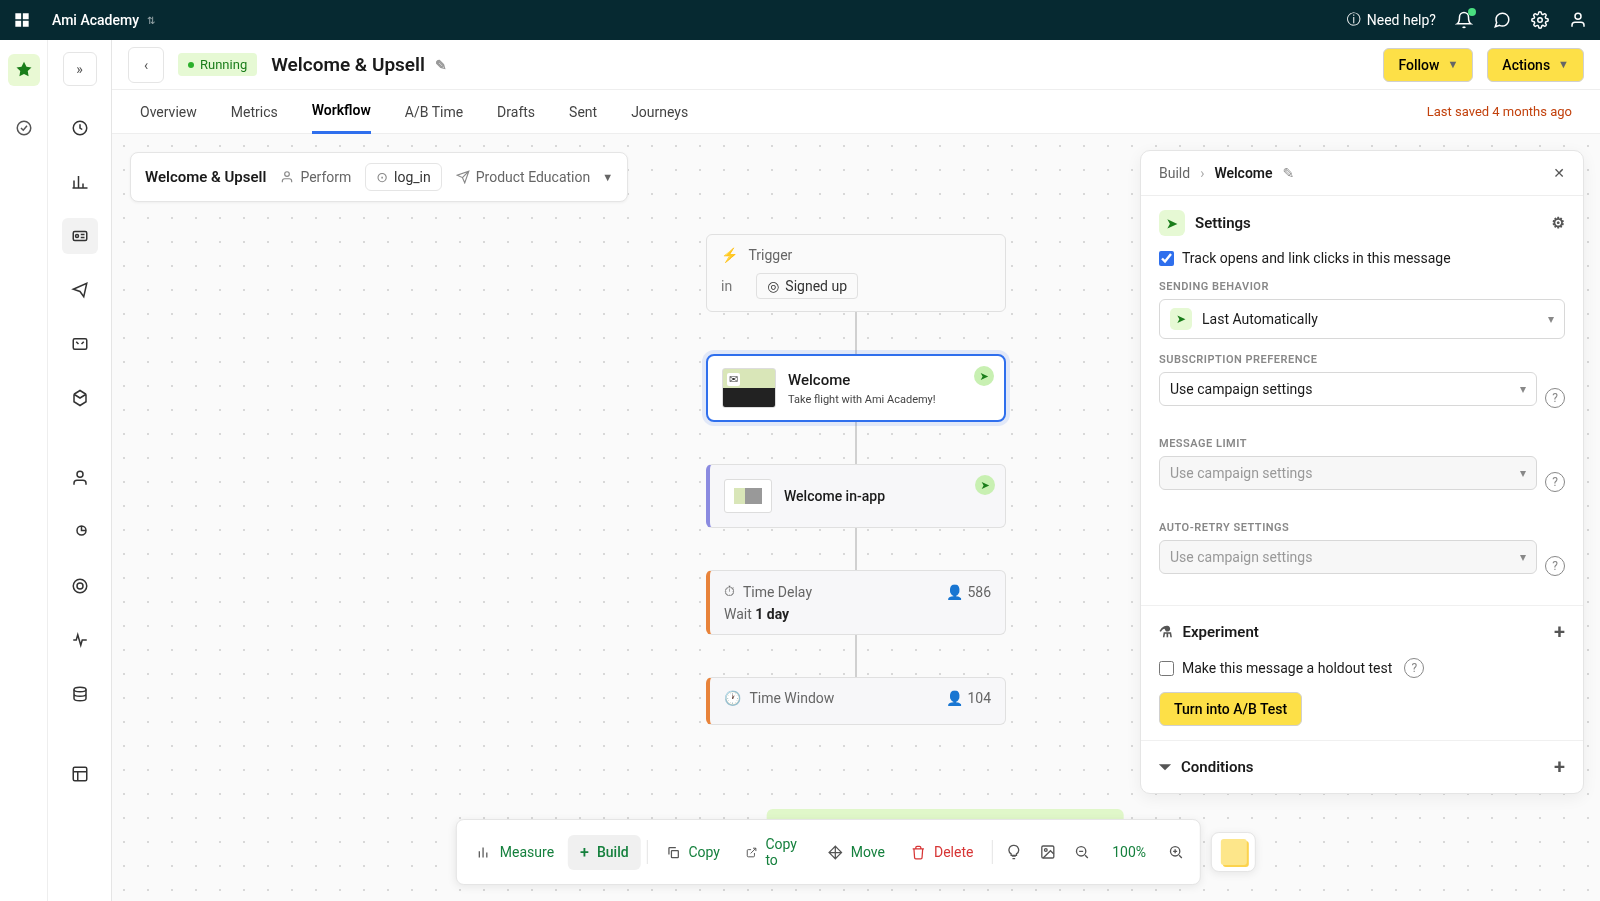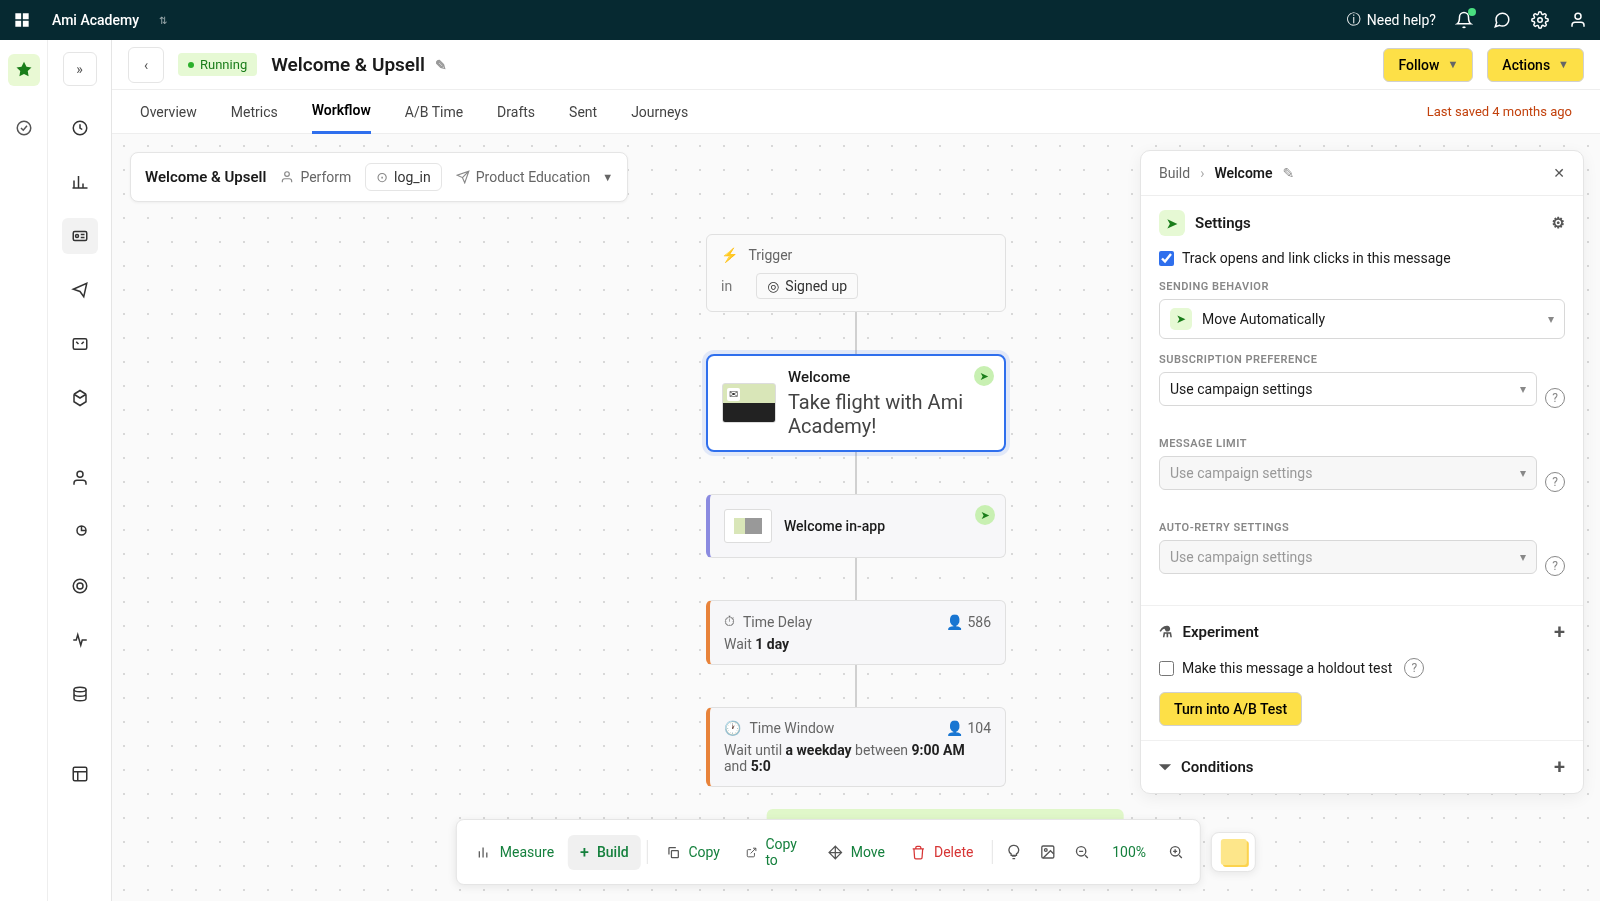--- a/index.html
+++ b/index.html
@@ -1,20 +1,20 @@
 <!DOCTYPE html>
 <html><head>
 <meta charset="utf-8">
 <style>
 *{box-sizing:border-box;margin:0;padding:0;font-family:-apple-system,BlinkMacSystemFont,"Segoe UI",Roboto,sans-serif}
 body{width:1600px;height:901px;background:#fff;overflow:hidden;font-size:14px;color:#1a1a1a}
 .topbar{height:40px;background:#062931;display:flex;align-items:center;padding:0 12px;color:#fff}
 .topbar .logo{width:22px;height:22px;margin-right:18px;display:flex;align-items:center}
 .topbar .logo svg{fill:#fff}
-.ws-name{display:flex;align-items:center;gap:20px;font-size:14px;font-weight:500}
+.ws-name{display:flex;align-items:center;gap:8px;font-size:14px;font-weight:500}
 .ws-name .chev{opacity:.6;font-size:10px}
 .topbar .spacer{flex:1}
 .topbar .right{display:flex;align-items:center;gap:18px}
 .topbar .help{display:flex;align-items:center;gap:6px;font-size:14px}
 .topbar .icn{width:20px;height:20px;display:flex;align-items:center;justify-content:center;position:relative}
 .topbar .dot{position:absolute;top:-2px;right:-2px;width:8px;height:8px;background:#4ade80;border-radius:50%}
 .shell{display:flex;height:861px}
 .railA{width:48px;background:#fff;border-right:1px solid #eee;display:flex;flex-direction:column;align-items:center;padding-top:14px;gap:26px}
 .railA .a{width:32px;height:32px;border-radius:6px;display:flex;align-items:center;justify-content:center}
 .railA .a.active{background:#e9f9d4}
@@ -45,21 +45,21 @@
 .node{width:300px;background:#fafafa;border:1px solid #e0e0e0;border-radius:6px;padding:12px 14px;position:relative}
 .node .row1{display:flex;align-items:center;gap:10px;color:#666;font-size:14px}
 .node .row2{display:flex;align-items:center;gap:24px;margin-top:10px}
 .pill{border:1px solid #e0e0e0;padding:4px 10px;border-radius:4px;display:flex;align-items:center;gap:6px;color:#333;font-size:14px}
 .conn{width:2px;height:42px;background:#d0d0d0}
 .nodeMsg{width:300px;background:#fff;border:2px solid #2f6fed;border-radius:8px;padding:12px 14px;display:flex;gap:12px;align-items:center;position:relative;box-shadow:0 0 0 4px rgba(47,111,237,.12)}
 .thumb{width:54px;height:40px;background:linear-gradient(#d9e6b8 50%,#222 50%);border-radius:3px;flex-shrink:0;border:1px solid #ddd;position:relative}
 .thumb::after{content:"✉";position:absolute;left:4px;top:4px;color:#333;font-size:11px;background:#fff;padding:0 2px;border-radius:2px}
 .sendIcn{position:absolute;top:10px;right:10px;width:20px;height:20px;background:#c8f0b2;border-radius:50%;display:flex;align-items:center;justify-content:center;font-size:11px;color:#1a7d1a}
 .nodeMsg .txt .t{font-weight:500;font-size:15px;margin-bottom:4px}
-.nodeMsg .txt .s{font-size:20px;color:#444}
+.nodeMsg .txt .s{font-size:11px;color:#444}
 .nodeApp{width:300px;background:#f7f7f9;border:1px solid #e0e0e0;border-left:4px solid #8b8be0;border-radius:6px;padding:14px;display:flex;gap:12px;align-items:center;position:relative}
 .nodeApp .thumb2{width:48px;height:34px;background:#fff;border:1px solid #ddd;border-radius:3px;display:flex;align-items:center;justify-content:center}
 .nodeApp .thumb2::after{content:"";width:28px;height:16px;background:linear-gradient(90deg,#d9e6b8 40%,#999 40%);display:block}
 .nodeDelay{width:300px;background:#f7f7f9;border:1px solid #e0e0e0;border-left:4px solid #e8833a;border-radius:6px;padding:12px 14px;position:relative}
 .nodeDelay .r1{display:flex;align-items:center;justify-content:space-between;color:#666;font-size:14px;margin-bottom:6px}
 .nodeDelay .r1 .l{display:flex;align-items:center;gap:8px}
 .nodeDelay .r1 .c{display:flex;align-items:center;gap:4px}
 .nodeDelay .r2{color:#666;font-size:14px}
 .nodeDelay .r2 b{color:#222}
 .panel{position:absolute;top:16px;right:16px;width:444px;background:#fff;border:1px solid #e5e5e5;border-radius:10px;box-shadow:0 4px 16px rgba(0,0,0,.06);display:flex;flex-direction:column;max-height:780px}
@@ -329,21 +329,20 @@
           <div class="r1">
             <span class="l">
                 <span>🕐</span>
                 <span>Time Window</span>
               </span>
             <span class="c">
                 <span>👤</span>
                 <span>104</span>
               </span>
           </div>
-          <div class="r2"><span>Wait until </span><b>a weekday </b><span>between </span><b>9:00 AM</b><br><span>and </span><b>5:0</b></div>
         </div>
       </div>
 
       <div class="panel">
         <div class="phd">
           <span class="crumb">Build</span>
           <span style="color:#aaa">›</span>
           <span class="nm">Welcome</span>
           <span style="color:#888">✎</span>
           <span class="sp"></span>
@@ -356,21 +355,21 @@
               <span class="sp"></span>
               <span style="color:#555">⚙</span>
             </div>
           <label class="chk">
               <input type="checkbox" checked="" style="">
               <span>Track opens and link clicks in this message</span>
             </label>
           <div class="lbl">SENDING BEHAVIOR</div>
           <div class="sel">
               <span class="ic2">➤</span>
-              <span>Move Automatically</span>
+              <span>Last Automatically</span>
               <span class="sp"></span>
               <span class="cv">▾</span>
             </div>
           <div class="lbl">SUBSCRIPTION PREFERENCE</div>
           <div class="row">
               <div class="sel">
                 <span>Use campaign settings</span>
                 <span class="sp"></span>
                 <span class="cv">▾</span>
               </div>

